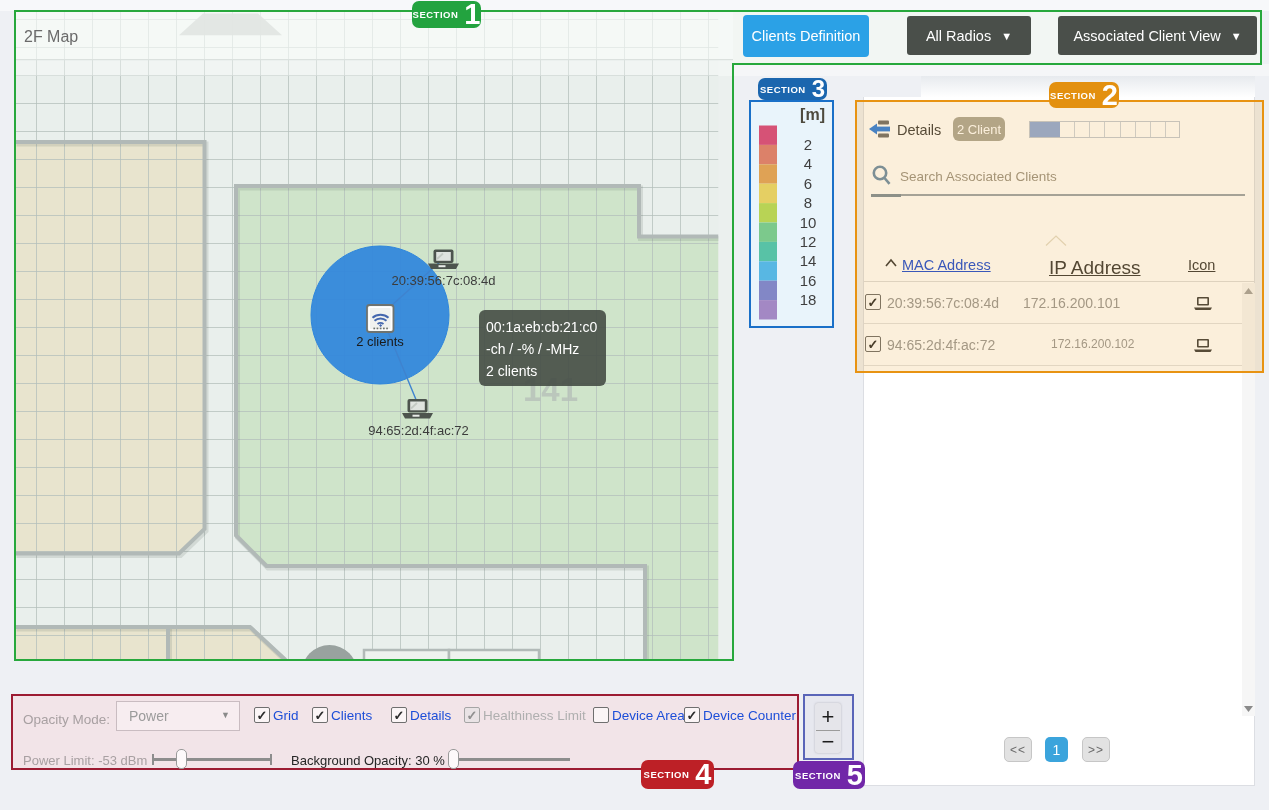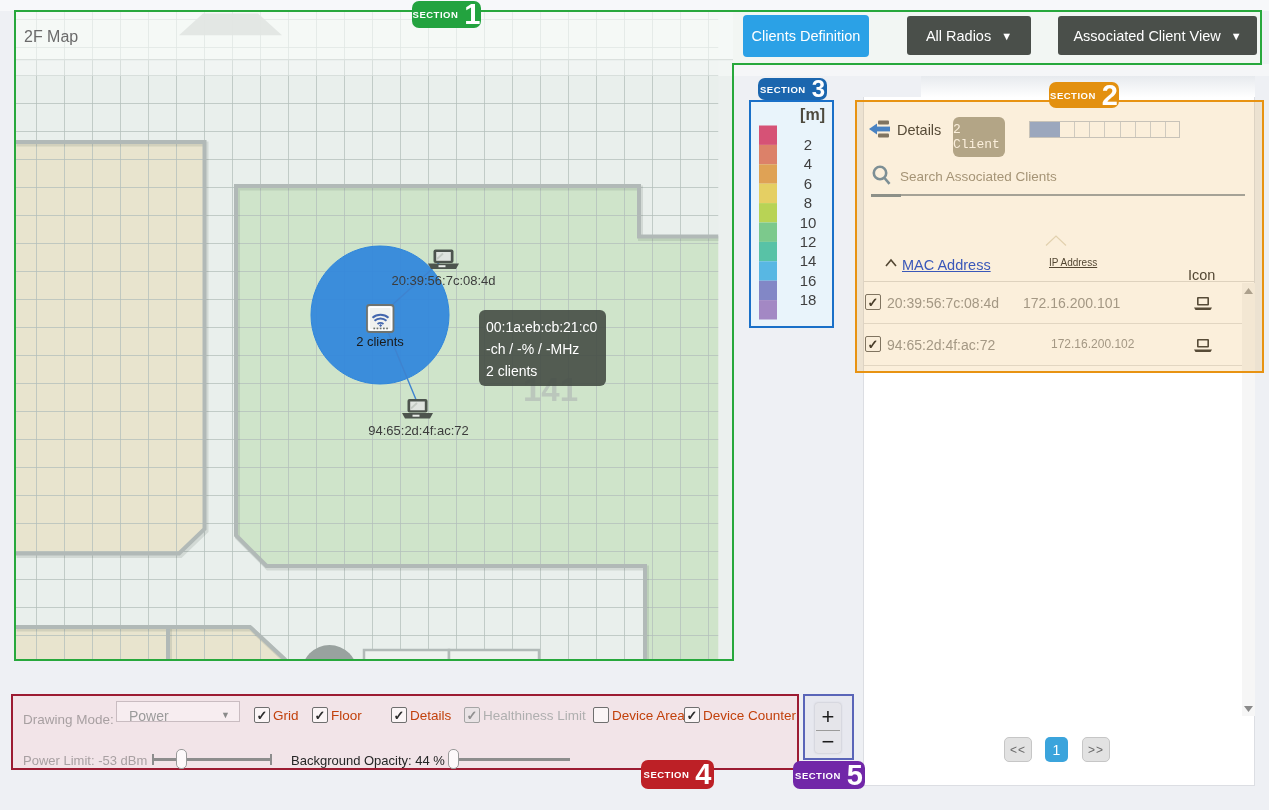--- a/index.html
+++ b/index.html
@@ -4,21 +4,21 @@
 <style>
   html,body{margin:0;padding:0;}
   body{width:1269px;height:810px;position:relative;overflow:hidden;
        font-family:"Liberation Sans", sans-serif;background:#eef0f4;}
   .abs{position:absolute;}
   .seclabel{position:absolute;display:flex;align-items:center;justify-content:center;
     gap:6px;border-radius:7px;color:#fff;z-index:60;}
   .seclabel .w{font-size:9.5px;font-weight:bold;letter-spacing:.5px;}
   .seclabel .n{font-size:29px;font-weight:bold;line-height:1;}
   .cb{width:16px;height:16px;box-sizing:border-box;border:1.5px solid #6f6f6f;border-radius:2px;background:#fbf5f6;display:flex;align-items:center;justify-content:center;font-size:13px;font-weight:bold;color:#2d2d2d;line-height:1;}
-  .cl{font-size:13.5px;color:#c2410c;}
+  .cl{font-size:13.5px;color:#1d4ed8;}
 </style>
 </head>
 <body>
 
 <div class="abs" style="left:0;top:0;width:1269px;height:11px;background:#f7f8fa;"></div>
 
 <div class="abs" style="left:15px;top:11px;width:1246px;height:53px;background:#f2f6f3;"></div>
 
 <div class="abs" style="left:733px;top:64px;width:536px;height:12px;background:#f5f6f8;"></div>
 
@@ -156,21 +156,21 @@
 
 <div class="abs" id="panelcontent" style="left:0;top:0;width:1269px;height:810px;pointer-events:none;">
 
   <svg class="abs" style="left:869px;top:120px;" width="21" height="19" viewBox="0 0 21 19">
     <rect x="9" y="0.5" width="11" height="4" rx="1" fill="#6f6f6f"></rect>
     <rect x="9" y="13.5" width="11" height="4" rx="1" fill="#6f6f6f"></rect>
     <polygon points="0,9 8,3.5 8,14.5" fill="#2e7fe2"></polygon>
     <rect x="7" y="6.6" width="14" height="4.8" fill="#2e7fe2"></rect>
   </svg>
   <div class="abs" style="left:897px;top:122px;font-size:14.5px;color:#3f3f3f;">Details</div>
-  <div class="abs" style="left:953px;top:117px;width:52px;height:40px;background:#aba89c;border-radius:6px;color:#fff;font-size:13px;display:flex;align-items:center;justify-content:center;font-family:Liberation Mono, monospace;">2 Client</div>
+  <div class="abs" style="left:953px;top:117px;width:52px;height:24px;background:#aba89c;border-radius:6px;color:#fff;font-size:13px;display:flex;align-items:center;justify-content:center;">2 Client</div>
 
   <div class="abs" style="left:1029px;top:121px;width:151px;height:17px;box-sizing:border-box;border:1px solid #c2cbd6;background:#ffffff;">
     <div style="position:absolute;left:0;top:0;width:149px;height:15px;background-image:repeating-linear-gradient(90deg,transparent 0px,transparent 14px,#ccd4de 14px,#ccd4de 15.1px);"></div>
     <div style="position:absolute;left:0;top:0;width:30px;height:15px;background:#8fabdc;"></div>
   </div>
 
   <svg class="abs" style="left:871px;top:164px;" width="21" height="22" viewBox="0 0 21 22">
     <circle cx="9" cy="9" r="6.2" fill="none" stroke="#6b8fad" stroke-width="2.6"></circle>
     <line x1="13.5" y1="14" x2="18.5" y2="19.8" stroke="#6b8fad" stroke-width="2.6"></line>
   </svg>
@@ -179,22 +179,22 @@
   <div class="abs" style="left:871px;top:194px;width:30px;height:3px;background:#7e909e;"></div>
 
   <svg class="abs" style="left:1045px;top:235px;" width="22" height="11" viewBox="0 0 22 11">
     <path d="M1,10.5 L11,1 L21,10.5" fill="#ffffff" stroke="#e2dccb" stroke-width="1.2"></path>
   </svg>
 
   <svg class="abs" style="left:884px;top:258px;" width="14" height="9" viewBox="0 0 14 9">
     <polyline points="2,8 7,2 12,8" fill="none" stroke="#3a3a3a" stroke-width="1.6"></polyline>
   </svg>
   <div class="abs" style="left:902px;top:257px;font-size:14.5px;color:#1d4ed8;text-decoration:underline;">MAC Address</div>
-  <div class="abs" style="left:1049px;top:257px;font-size:10px;color:#3a3a3a;text-decoration:underline;">IP Address</div>
-  <div class="abs" style="left:1188px;top:257px;font-size:14.5px;color:#3a3a3a;text-decoration:underline;margin-top:10px;">Icon</div>
+  <div class="abs" style="left:1049px;top:257px;font-size:19px;color:#3a3a3a;text-decoration:underline;">IP Address</div>
+  <div class="abs" style="left:1188px;top:257px;font-size:14.5px;color:#3a3a3a;text-decoration:underline;">Icon</div>
   <div class="abs" style="left:864px;top:281px;width:390px;height:1px;background:#dddddd;"></div>
 
   <div class="abs" style="left:865px;top:294px;width:16px;height:16px;box-sizing:border-box;border:1.5px solid #6f6f6f;border-radius:2px;background:#fdfdfd;display:flex;align-items:center;justify-content:center;font-size:13px;font-weight:bold;color:#2d2d2d;line-height:1;">✓</div>
   <div class="abs" style="left:887px;top:295px;font-size:14px;color:#999999;">20:39:56:7c:08:4d</div>
   <div class="abs" style="left:1023px;top:295px;font-size:14px;color:#999999;">172.16.200.101</div>
   <svg class="abs" style="left:1194px;top:297px;" width="18" height="13" viewBox="0 0 18 13">
     <rect x="3" y="0" width="12" height="8.5" rx="1" fill="#3f3f3f"></rect>
     <rect x="4.6" y="1.5" width="8.8" height="5.5" fill="#ffffff"></rect>
     <path d="M0,10.5 h18 l-1.5,2.5 h-15 Z" fill="#3f3f3f"></path>
   </svg>
@@ -216,43 +216,43 @@
   <svg class="abs" style="left:1243px;top:705px;" width="11" height="8" viewBox="0 0 11 8">
       <polygon points="5.5,7 10,1 1,1" fill="#8a8a8a"></polygon>
     </svg>
 
   <div class="abs" style="left:1004px;top:737px;width:28px;height:25px;background:#e2e2e2;border:1px solid #c6c6c6;border-radius:5px;box-sizing:border-box;color:#6a6a6a;font-size:12px;letter-spacing:1px;display:flex;align-items:center;justify-content:center;">&lt;&lt;</div>
   <div class="abs" style="left:1045px;top:737px;width:23px;height:25px;background:#3ba4dc;border-radius:5px;color:#fff;font-size:14px;display:flex;align-items:center;justify-content:center;">1</div>
   <div class="abs" style="left:1082px;top:737px;width:28px;height:25px;background:#e2e2e2;border:1px solid #c6c6c6;border-radius:5px;box-sizing:border-box;color:#6a6a6a;font-size:12px;letter-spacing:1px;display:flex;align-items:center;justify-content:center;">&gt;&gt;</div>
 </div>
 
 <div class="abs" id="bottombar" style="left:11px;top:694px;width:788px;height:76px;background:#f2e4e8;border:2px solid #9c1b32;box-sizing:border-box;"></div>
-<div class="abs" style="left:23px;top:712px;font-size:13.5px;color:#a8a0a2;">Drawing Mode:</div>
-<div class="abs" style="left:116px;top:701px;width:124px;height:21px;background:#f7edf0;border:1px solid #c9bcc1;box-sizing:border-box;">
+<div class="abs" style="left:23px;top:712px;font-size:13.5px;color:#a8a0a2;">Opacity Mode:</div>
+<div class="abs" style="left:116px;top:701px;width:124px;height:30px;background:#f7edf0;border:1px solid #c9bcc1;box-sizing:border-box;">
   <span style="position:absolute;left:12px;top:6px;font-size:14px;color:#9b9b9b;">Power</span>
   <span style="position:absolute;right:9px;top:8px;font-size:9px;color:#8a8a8a;">▼</span>
 </div>
 <div class="abs cb" style="left:254px;top:707px;">✓</div>
 <div class="abs cl" style="left:273px;top:708px;">Grid</div>
 <div class="abs cb" style="left:312px;top:707px;">✓</div>
-<div class="abs cl" style="left:331px;top:708px;">Floor</div>
+<div class="abs cl" style="left:331px;top:708px;">Clients</div>
 <div class="abs cb" style="left:391px;top:707px;">✓</div>
 <div class="abs cl" style="left:410px;top:708px;">Details</div>
 <div class="abs cb" style="left:464px;top:707px;background:#e9e3e5;border-color:#a5a5a5;color:#909090;">✓</div>
 <div class="abs cl" style="left:483px;top:708px;color:#afafaf;">Healthiness Limit</div>
 <div class="abs cb" style="left:593px;top:707px;"></div>
 <div class="abs cl" style="left:612px;top:708px;">Device Area</div>
 <div class="abs cb" style="left:684px;top:707px;">✓</div>
 <div class="abs cl" style="left:703px;top:708px;">Device Counter</div>
 <div class="abs" style="left:23px;top:753px;font-size:13px;color:#a8a0a2;">Power Limit: -53 dBm</div>
 <div class="abs" style="left:152px;top:758px;width:120px;height:2.5px;background:#8d8d8d;"></div>
 <div class="abs" style="left:152px;top:754px;width:2px;height:11px;background:#8d8d8d;"></div>
 <div class="abs" style="left:270px;top:754px;width:2px;height:11px;background:#8d8d8d;"></div>
 <div class="abs" style="left:176px;top:749px;width:11px;height:20px;background:#fdf9fa;border:1px solid #9a9a9a;border-radius:5px;box-sizing:border-box;"></div>
-<div class="abs" style="left:291px;top:753px;font-size:13px;color:#262626;">Background Opacity: 44 %</div>
+<div class="abs" style="left:291px;top:753px;font-size:13px;color:#262626;">Background Opacity: 30 %</div>
 <div class="abs" style="left:453px;top:758px;width:117px;height:2.5px;background:#8d8d8d;"></div>
 <div class="abs" style="left:448px;top:749px;width:11px;height:20px;background:#fdf9fa;border:1px solid #9a9a9a;border-radius:5px;box-sizing:border-box;"></div>
 
 <div class="abs" id="zoombox" style="left:803px;top:694px;width:51px;height:66px;background:#e7e8ef;border:2px solid #5a65b8;box-sizing:border-box;"></div>
 <div class="abs" style="left:815px;top:703px;width:26px;height:50px;background:#e5e5ea;border-radius:3px;box-shadow:0 0 2px rgba(120,120,130,0.5);"></div>
 <div class="abs" style="left:815px;top:703px;width:26px;height:27px;color:#1c1c1c;font-size:22px;font-weight:300;display:flex;align-items:center;justify-content:center;">+</div>
 <div class="abs" style="left:816px;top:729.5px;width:24px;height:1.5px;background:#9b9b9b;"></div>
 <div class="abs" style="left:815px;top:730px;width:26px;height:23px;color:#1c1c1c;font-size:22px;display:flex;align-items:center;justify-content:center;">−</div>
 
 <div class="abs" style="left:855px;top:100px;width:409px;height:273px;background:rgba(231,148,14,0.15);border:2px solid #e89312;box-sizing:border-box;z-index:50;"></div>

